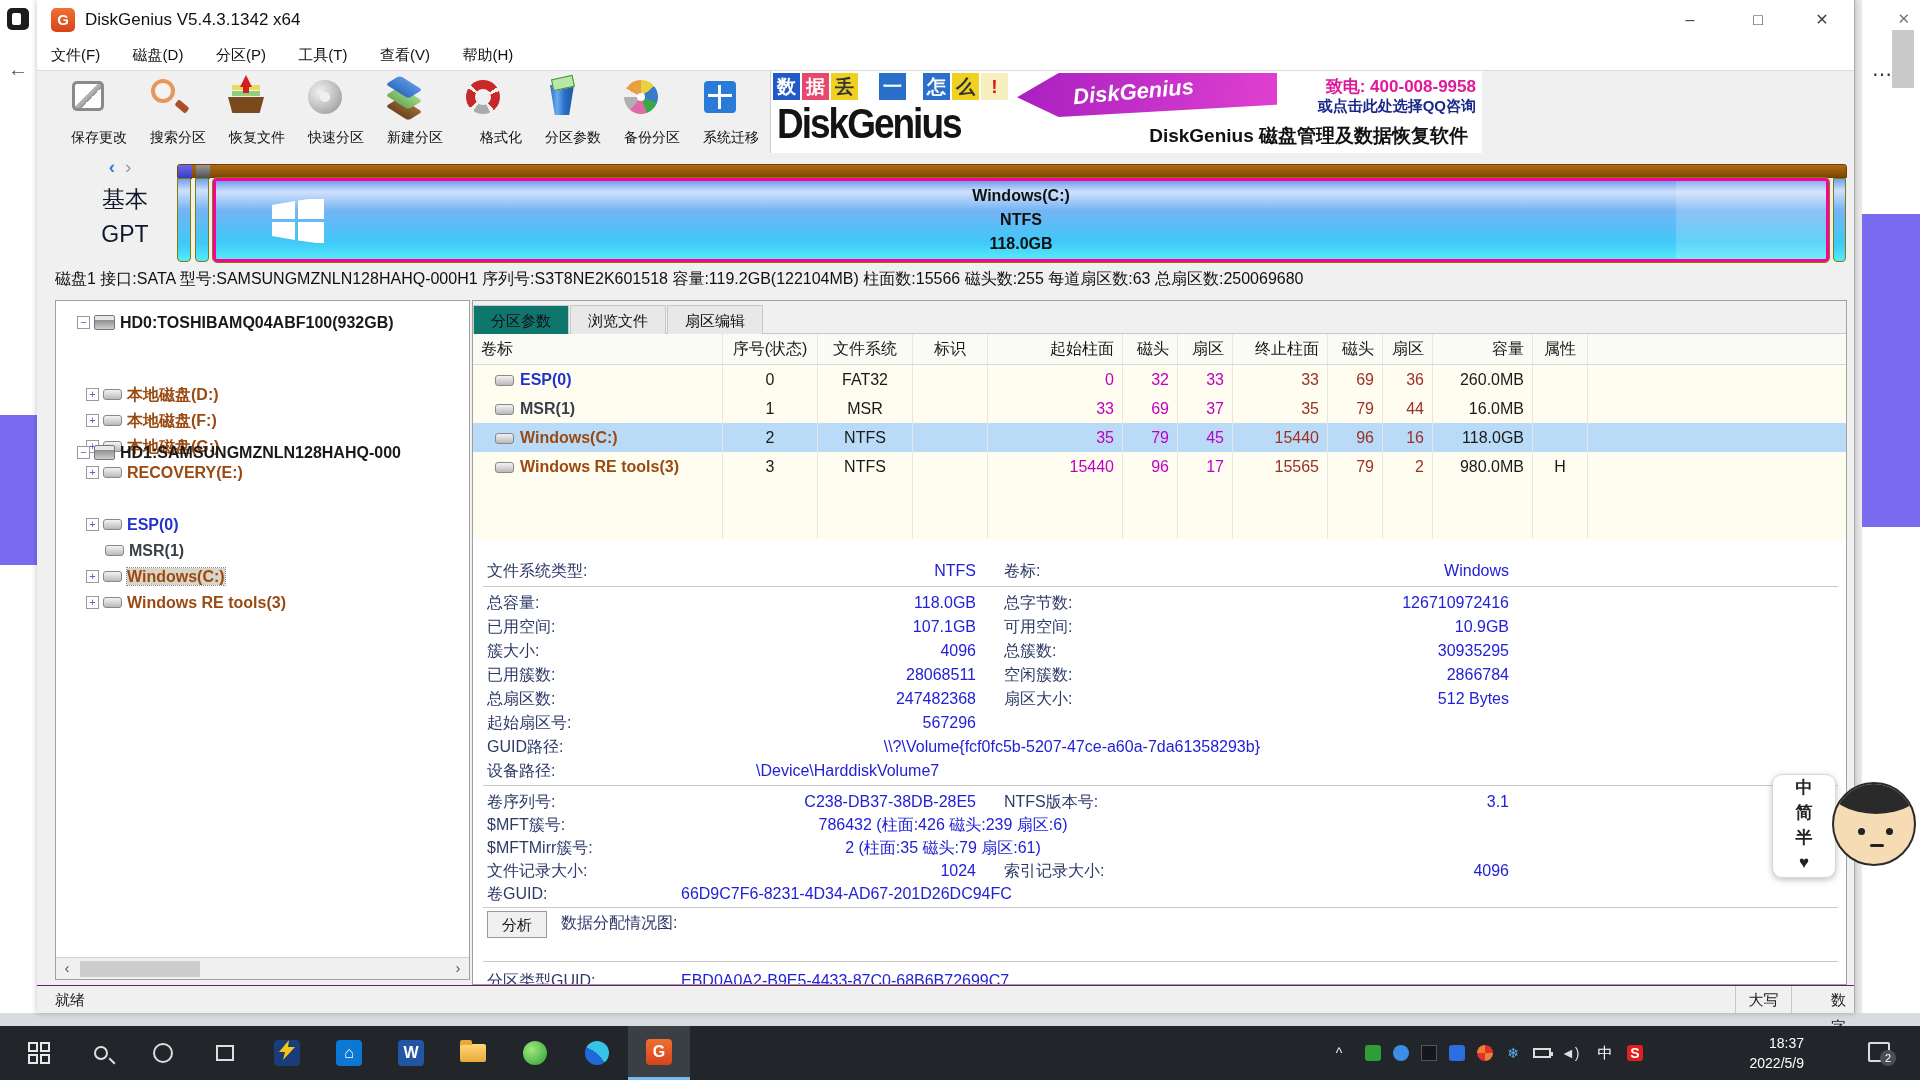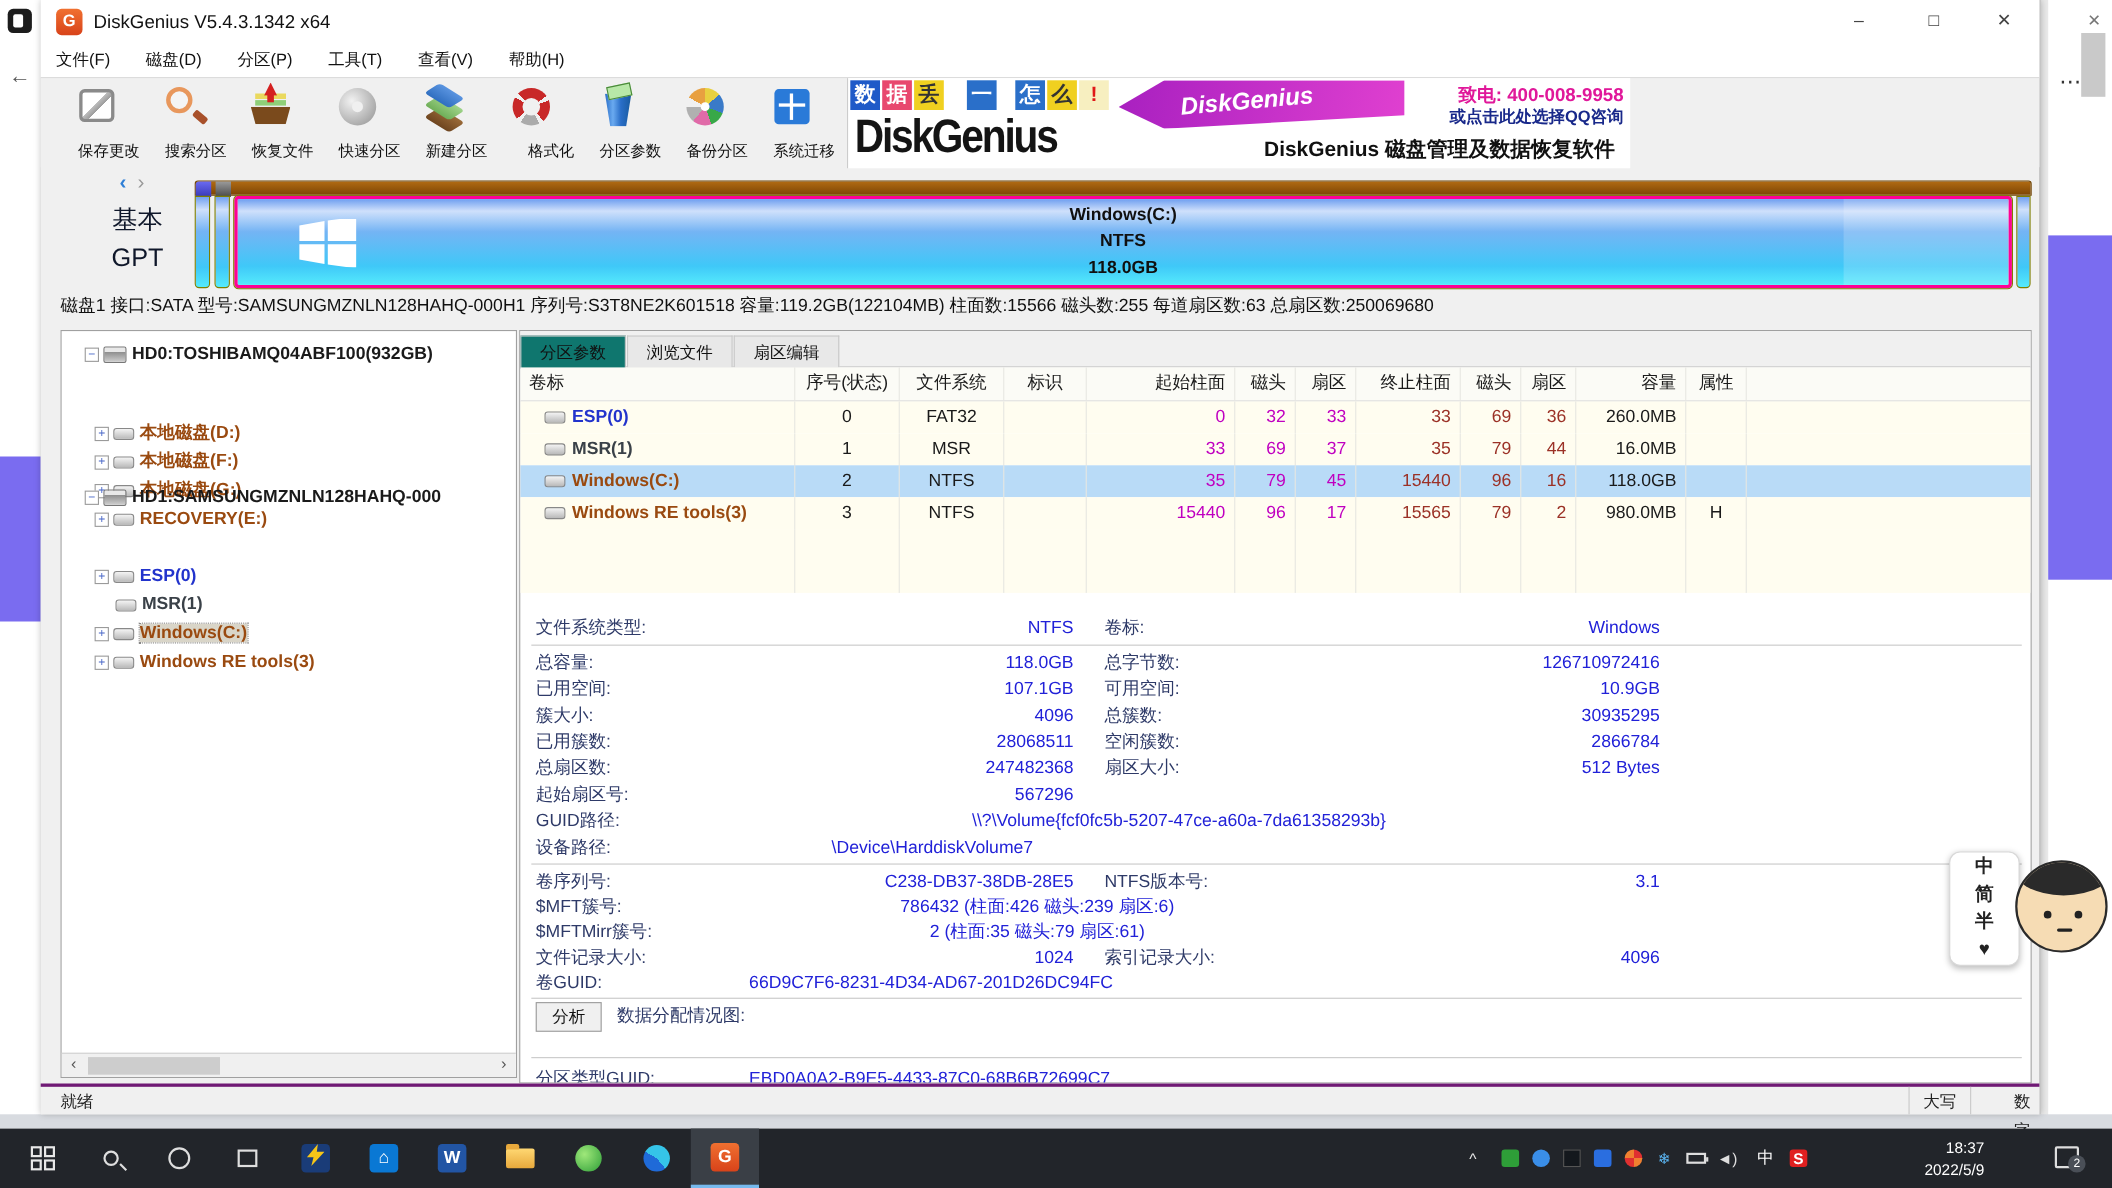--- a/index.html
+++ b/index.html
@@ -192,21 +192,21 @@
   .v1left { left:283px; }
   .v1cent { left:210px; width:520px; text-align:center; }
   .v1g { left:208px; }
   .dsep { position:absolute; left:10px; width:1355px; height:1px; background:#c8c8c8; }
   #analyze-btn { position:absolute; left:14px; top:610px; width:60px; height:27px; background:#f0f0f0;
     border:1px solid #9a9a9a; font-size:15px; color:#111; text-align:center; line-height:25px; }
   #alloc-label { position:absolute; left:88px; top:612px; font-size:16px; color:#2e3a68; }
 
   
   #statusbar { position:absolute; left:0; top:985px; width:100%; height:28px; background:#f0f0f0;
-    border-top:3px solid #701a75; font-size:15px; color:#222; }
+    border-top:1px solid #701a75; font-size:15px; color:#222; }
   #statusbar .sleft { position:absolute; left:18px; line-height:27px; }
   .scell { position:absolute; top:0; height:100%; line-height:27px; text-align:center;
     border-left:1px solid #c8c8c8; }
   #sc-caps { left:1698px; width:56px; } #sc-num { left:1754px; width:56px;padding-left:38px; }
 
   
   #taskbar { left:0; top:1026px; width:1920px; height:54px; background:#22252a; }
   .tkzone { position:absolute; top:0; width:62px; height:54px; }
   .tkzone.active { background:#3a3f46; border-bottom:3px solid #76b9ed; }
   .tkc { position:absolute; left:50%; top:50%; transform:translate(-50%,-50%); }

